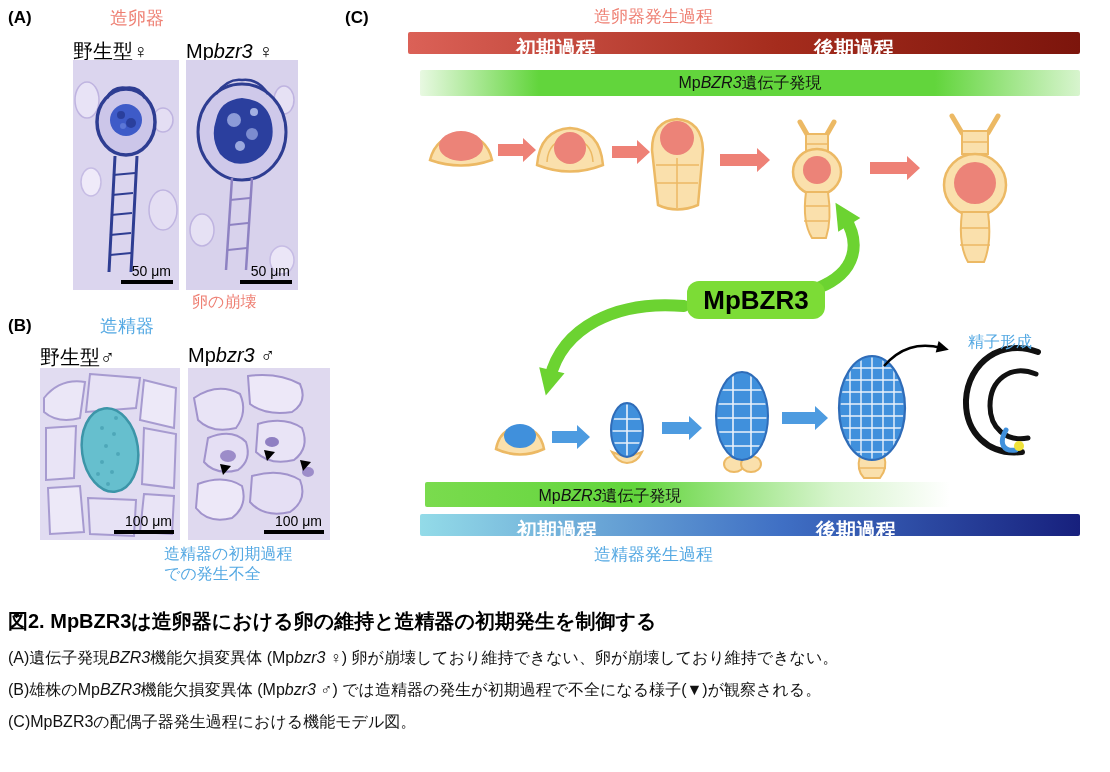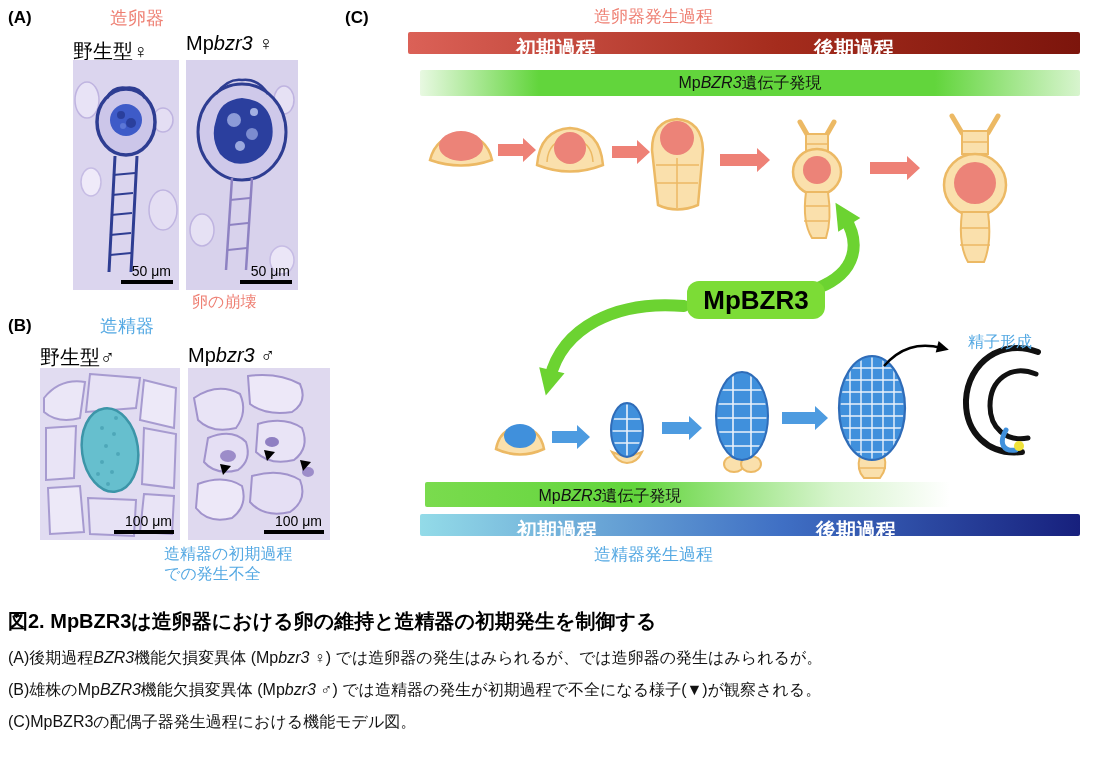--- a/index.html
+++ b/index.html
@@ -162,21 +162,21 @@
       <path d="M1038 352 C 1002 338, 968 362, 966 400 C 965 432, 988 456, 1022 452" fill="none" stroke="#111" stroke-width="6" stroke-linecap="round"></path>
       <path d="M1036 374 C 1010 364, 990 380, 990 406 C 990 428, 1006 442, 1028 438" fill="none" stroke="#111" stroke-width="5" stroke-linecap="round"></path>
       <path d="M1006 430 C 998 444, 1004 452, 1016 450" fill="none" stroke="#4090DC" stroke-width="5" stroke-linecap="round"></path>
       <circle cx="1019" cy="446" r="5" fill="#EFE23A"></circle>
     </g>
   </svg>
 
   <span class="t panel-label" style="left:8px;top:8px">(A)</span>
   <span class="t sec-title pink center" style="left:110px;top:6px;width:120px">造卵器</span>
   <span class="t col-label center" style="left:73px;top:38px;width:106px">野生型♀</span>
-  <span class="t col-label center nowrap" style="left:186px;top:32px;width:112px"><span>Mp</span><i>bzr3</i><span> ♀</span></span>
+  <span class="t col-label center nowrap" style="left:186px;top:40px;width:112px"><span>Mp</span><i>bzr3</i><span> ♀</span></span>
 
   <div class="micro" style="left:73px;top:60px;width:106px;height:230px">
     <svg viewBox="0 0 106 230" preserveAspectRatio="none">
       <rect width="106" height="230" fill="#DBD5EE"></rect>
       <ellipse cx="14" cy="40" rx="12" ry="18" fill="#E8E3F6" stroke="#BFB4E0" stroke-width="1.5"></ellipse>
       <ellipse cx="90" cy="150" rx="14" ry="20" fill="#E4DEF3" stroke="#BFB4E0" stroke-width="1.5"></ellipse>
       <ellipse cx="18" cy="122" rx="10" ry="14" fill="#EFEAF9" stroke="#C6BCE4" stroke-width="1.5"></ellipse>
       <ellipse cx="90" cy="60" rx="10" ry="12" fill="#E4DEF3" stroke="#BFB4E0" stroke-width="1.5"></ellipse>
       <path d="M42 96 L36 212 M64 96 L58 212" stroke="#2E3D92" stroke-width="3" fill="none"></path>
       <path d="M40 115 L62 113 M39 135 L60 133 M38 155 L59 153 M37 175 L58 173 M37 195 L58 193" stroke="#2E3D92" stroke-width="2"></path>
@@ -294,19 +294,19 @@
   <span class="expr-text" style="left:610px;top:486px"><span>Mp</span><i>BZR3</i><span>遺伝子発現</span></span>
 
   <div class="grad-bar blue-bar" style="left:420px;top:514px;width:660px;height:22px"></div>
   <span class="bar-label" style="left:557px;top:517px">初期過程</span>
   <span class="bar-label" style="left:856px;top:517px">後期過程</span>
 
   <span class="t skyblue center" style="left:594px;top:543px;width:300px;font-size:17px">造精器発生過程</span>
 
   <span class="cap-title" style="left:8px;top:608px">図2. MpBZR3は造卵器における卵の維持と造精器の初期発生を制御する</span>
 
-  <span class="cap-line nowrap" style="left:8px;top:648px"><span>(A)後期過程</span><i>BZR3</i><span>機能欠損変異体 (Mp</span><i>bzr3</i><span> ♀) では造卵器の発生はみられるが、では造卵器の発生はみられるが。</span></span>
+  <span class="cap-line nowrap" style="left:8px;top:648px"><span>(A)遺伝子発現</span><i>BZR3</i><span>機能欠損変異体 (Mp</span><i>bzr3</i><span> ♀) 卵が崩壊しており維持できない、卵が崩壊しており維持できない。</span></span>
 
   <span class="cap-line nowrap" style="left:8px;top:680px"><span>(B)雄株のMp</span><i>BZR3</i><span>機能欠損変異体 (Mp</span><i>bzr3</i><span> ♂) では造精器の発生が初期過程で不全になる様子(▼)が観察される。</span></span>
 
   <span class="cap-line" style="left:8px;top:712px">(C)MpBZR3の配偶子器発生過程における機能モデル図。</span>
 
 </div>
 
 </body></html>

